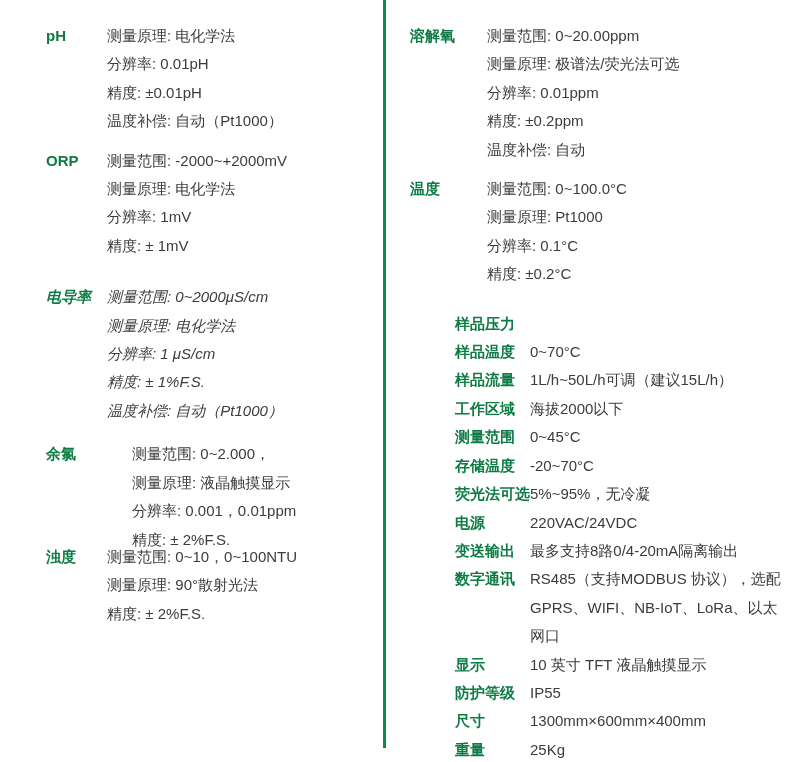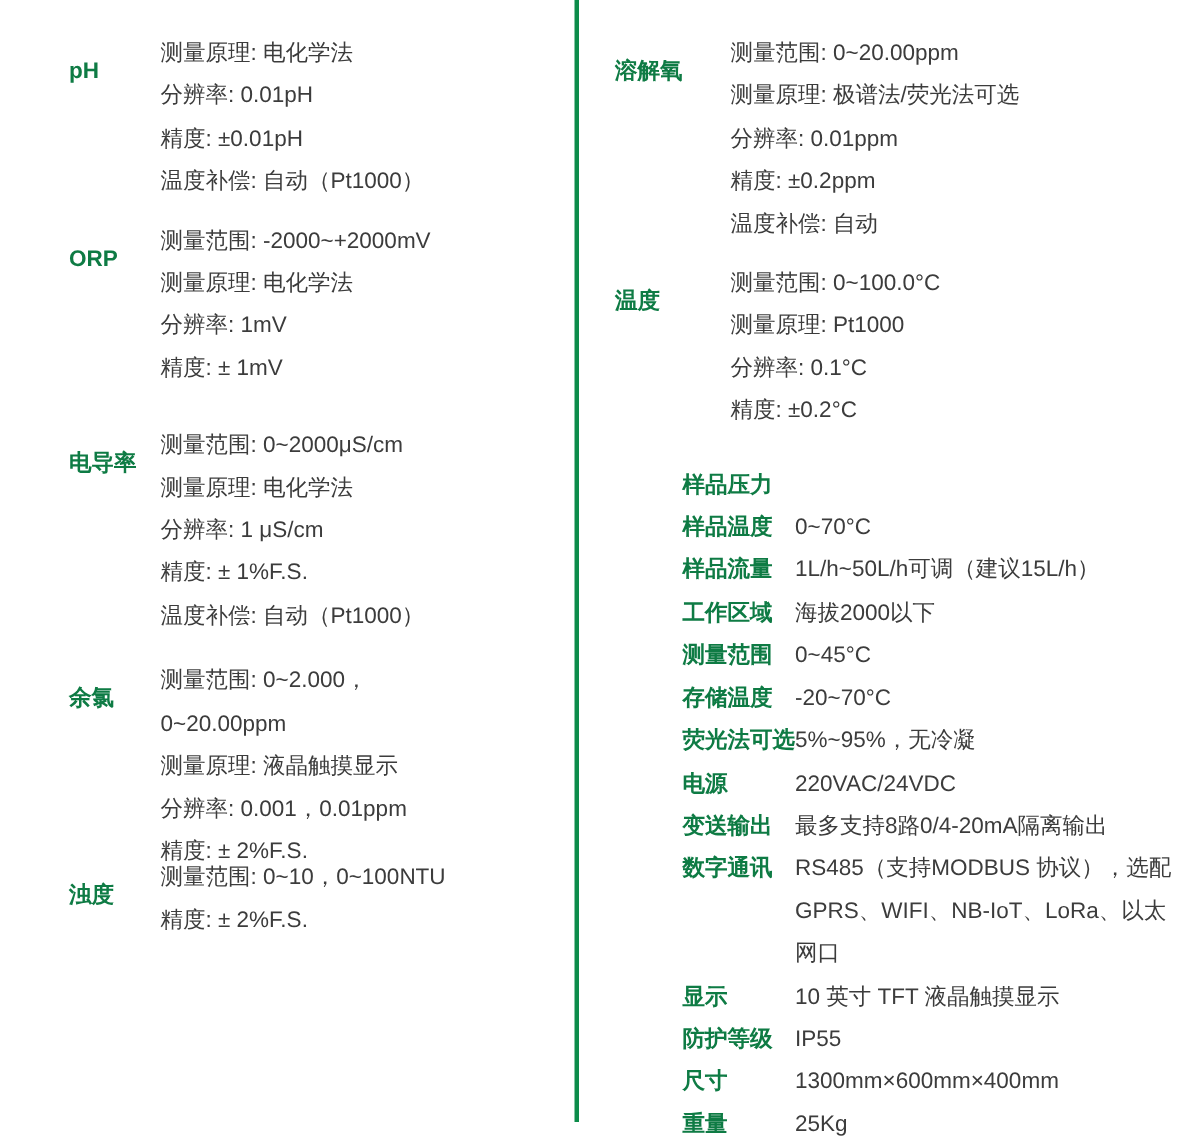--- a/index.html
+++ b/index.html
@@ -31,28 +31,27 @@
     top: 22px;
   }
   .col-left  { left: 46px;  width: 325px; }
   .col-right { left: 410px; width: 372px; }
 
   .sensor { display: flex; align-items: flex-start; }
   .s-label {
     flex: 0 0 61px;
     color: #0e7b44;
     font-weight: bold;
-    margin-top: 12px;
   }
   .col-right .s-label { flex: 0 0 77px; }
   .s-lines { flex: 1; }
 
   .mt-a { margin-top: 11px; }
-  .mt-b { margin-top: 23px; }
-  .mt-c { margin-top: 15px; }
+  .mt-b { margin-top: 23px; font-style: italic; }
+  .mt-c { margin-top: 15px; gap: 25px; }
   .mt-d { margin-top: -11px; }
 
   .spec-list { margin-top: 21px; }
   .spec-row { display: flex; align-items: flex-start; margin-left: 45px; }
   .spec-label {
     flex: 0 0 75px;
     color: #0e7b44;
     font-weight: bold;
   }
   .spec-value { flex: 1; }
@@ -93,31 +92,31 @@
         <div>分辨率: 1 μS/cm</div>
         <div>精度: ± 1%F.S.</div>
         <div>温度补偿: 自动（Pt1000）</div>
       </div>
     </section>
 
     <section class="sensor mt-c">
       <div class="s-label">余氯</div>
       <div class="s-lines">
         <div>测量范围: 0~2.000，</div>
-        <div>0~20.00ppm</div>
         <div>测量原理: 液晶触摸显示</div>
         <div>分辨率: 0.001，0.01ppm</div>
         <div>精度: ± 2%F.S.</div>
       </div>
     </section>
 
     <section class="sensor mt-d">
       <div class="s-label">浊度</div>
       <div class="s-lines">
         <div>测量范围: 0~10，0~100NTU</div>
+        <div>测量原理: 90°散射光法</div>
         <div>精度: ± 2%F.S.</div>
       </div>
     </section>
 
   </div>
 
   <div class="col col-right">
 
     <section class="sensor">
       <div class="s-label">溶解氧</div>

